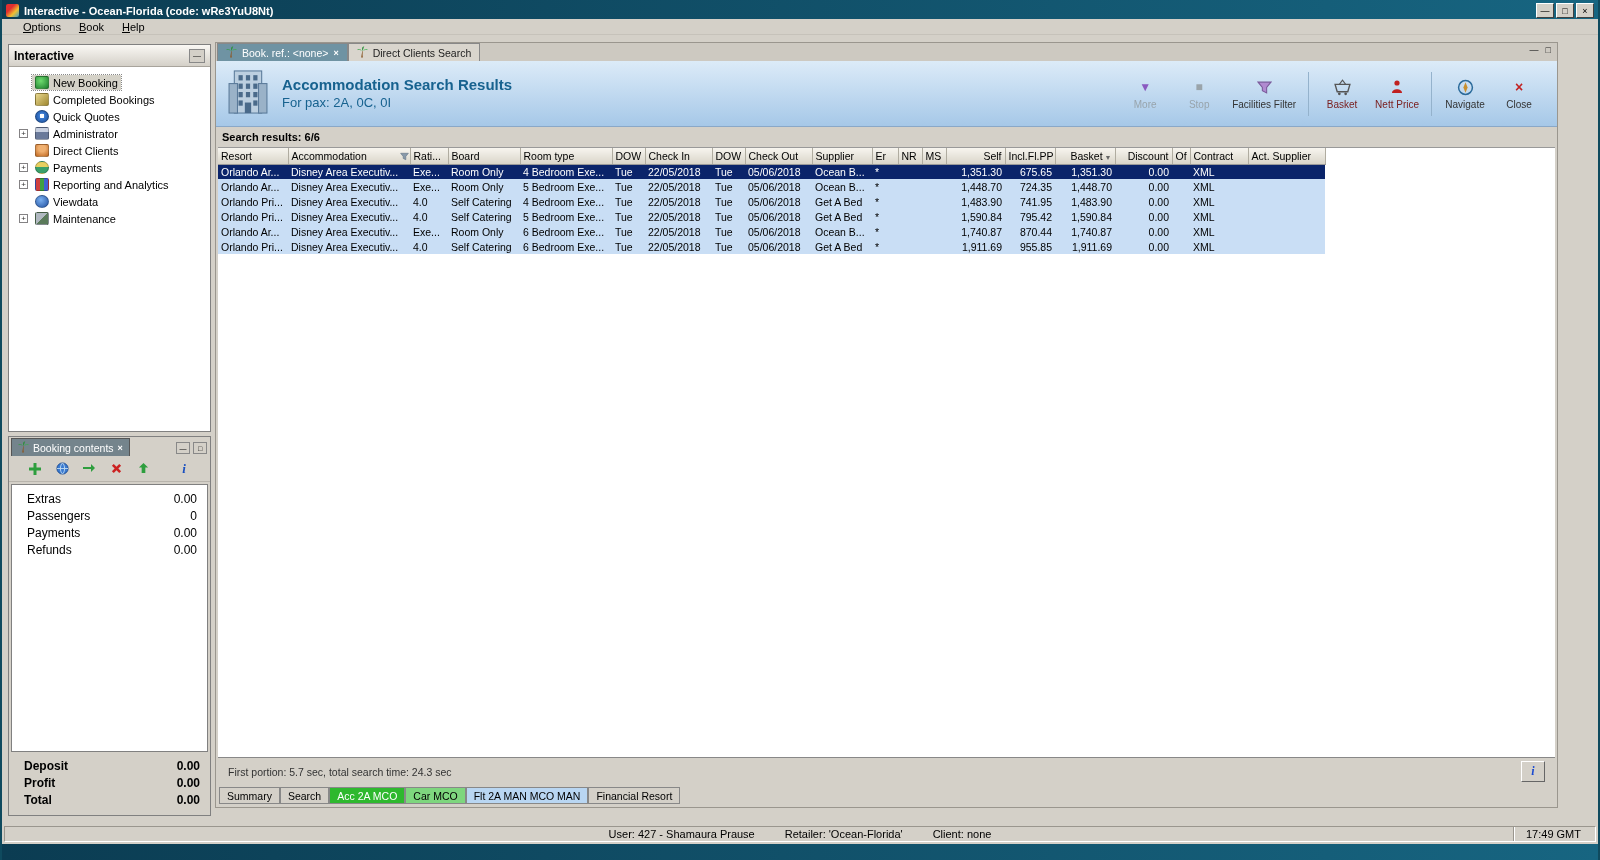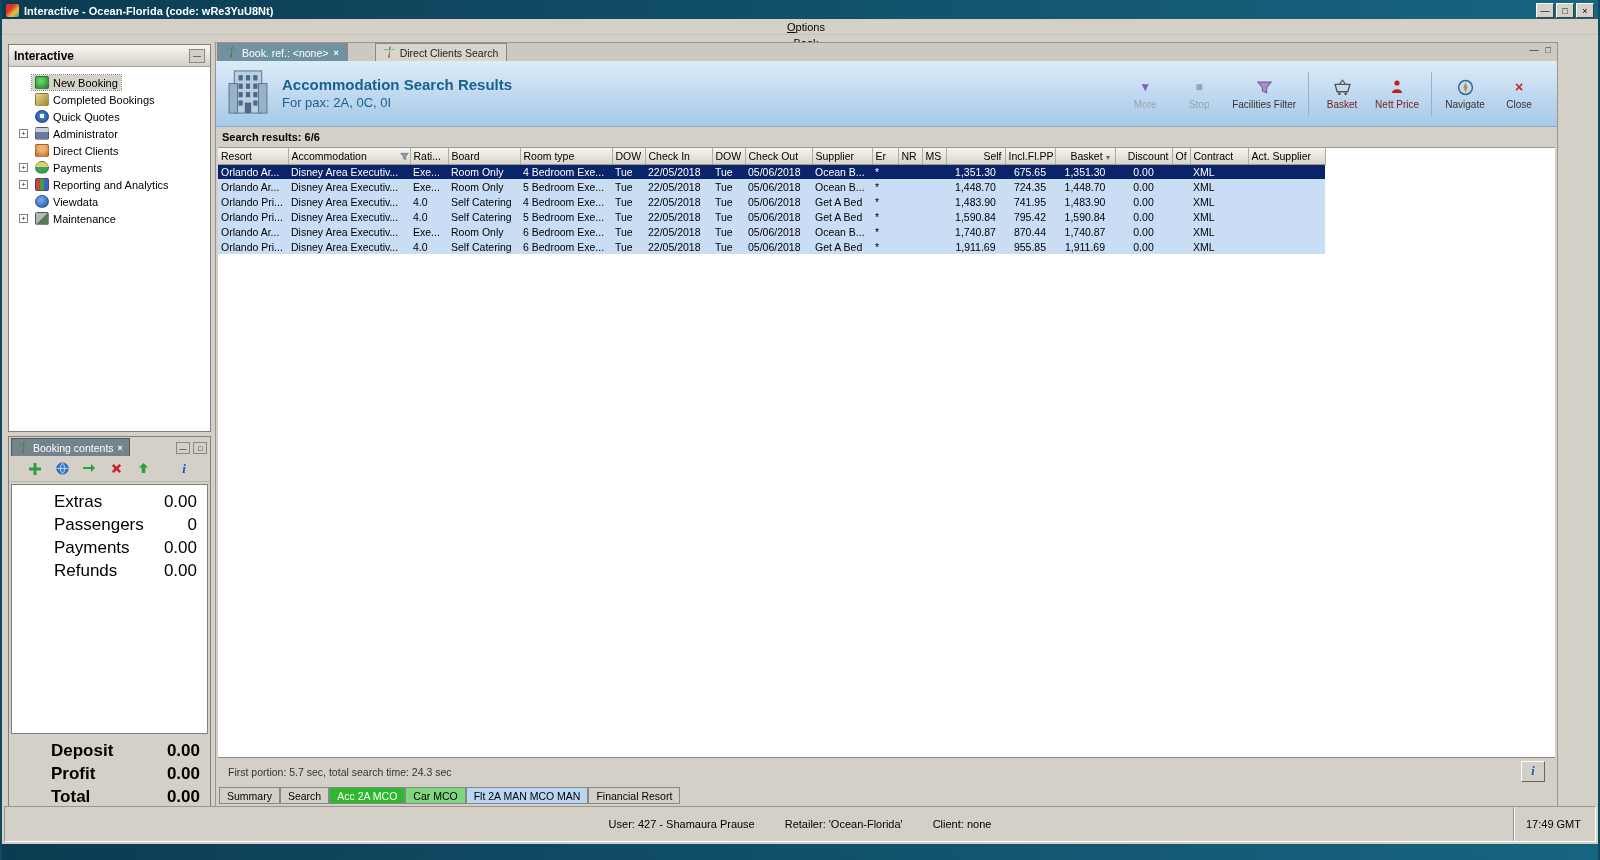--- a/index.html
+++ b/index.html
@@ -15,21 +15,21 @@
     display:flex;align-items:center;padding:0 4px;gap:5px;}
   .app-icon{width:13px;height:13px;border-radius:2px;flex:none;
     background:linear-gradient(135deg,#e03030 35%,#f0c030 65%,#3aa0d0);}
   .title-text{color:#fff;font-size:11px;font-weight:bold;white-space:nowrap;}
   .win-btns{margin-left:auto;display:flex;gap:2px;}
   .win-btn{width:18px;height:15px;background:#d4d0c8;border:1px solid;
     border-color:#fff #404040 #404040 #fff;font-size:9px;line-height:12px;
     text-align:center;padding:0;font-family:inherit;cursor:default;}
   
   .menubar{position:absolute;top:19px;left:0;right:0;height:16px;background:#d4d0c8;
-    display:flex;align-items:center;padding-left:12px;border-bottom:1px solid #c6c2ba;flex-direction:column;}
+    display:flex;align-items:center;padding-left:12px;border-bottom:1px solid #c6c2ba;}
   .menu-item{display:inline-block;padding:2px 9px;font-size:11px;cursor:default;}
   .menu-item::first-letter{text-decoration:underline;}
   
   .sidebar-panel{position:absolute;left:6px;top:44px;width:203px;height:388px;
     background:#fff;border:1px solid #808080;}
   .sidebar-header{height:22px;background:linear-gradient(to bottom,#faf8f4,#d4d0c8);
     border-bottom:1px solid #a8a49c;display:flex;align-items:center;padding:0 5px;}
   .sidebar-title{font-size:12px;font-weight:bold;}
   .panel-collapse-btn{margin-left:auto;width:16px;height:14px;font-size:8px;line-height:11px;
     background:#d4d0c8;border:1px solid #888;padding:0;}
@@ -60,34 +60,34 @@
   .mini-btns{margin-left:auto;display:flex;gap:3px;padding:2px 3px;}
   .mini-btn{width:14px;height:12px;background:#d4d0c8;border:1px solid #888;
     font-size:7px;line-height:9px;text-align:center;padding:0;}
   .booking-toolbar{height:26px;display:flex;align-items:center;justify-content:center;
     gap:11px;border-bottom:1px solid #b8b4ac;}
   .bc-tool{background:none;border:none;padding:0;width:16px;height:16px;display:flex;
     align-items:center;justify-content:center;cursor:default;}
   .bc-info{color:#1a50c0;font-weight:bold;font-style:italic;margin-left:14px;
     font-family:"Liberation Serif",serif;font-size:13px;}
   .booking-list{flex:1;background:#fff;border:1px solid #808080;margin:2px 2px 0 2px;padding-top:5px;overflow:hidden;}
-  .bc-row{display:flex;font-size:17px;padding:1.5px 10px 1.5px 15px;margin-left:27px;}
+  .bc-row{display:flex;font-size:12px;padding:1.5px 10px 1.5px 15px;}
   .bc-label{flex:1;}
   .bc-value{text-align:right;}
   .booking-totals{padding:5px 10px 7px 15px;}
   .booking-totals .bc-row{font-weight:bold;padding-left:0;padding-right:0;}
   
   .main-panel{position:absolute;left:213px;top:42px;width:1343px;height:766px;
     background:#d4d0c8;border:1px solid #9a968e;}
   .tabstrip{position:absolute;top:0;left:0;right:0;height:18px;display:flex;
     align-items:flex-end;background:#cdc9c1;padding-left:1px;}
   .main-tab{height:18px;display:flex;align-items:center;gap:5px;padding:0 8px;
     font-size:10.5px;border:1px solid #888;border-bottom:none;cursor:default;white-space:nowrap;}
   .main-tab.active{background:#6f93a3;color:#fff;}
-  .main-tab.inactive{background:#d9d5cd;color:#222;margin-left:27px;}
+  .main-tab.inactive{background:#d9d5cd;color:#222;}
   .tab-close{font-size:9px;font-weight:bold;}
   .pane-btns{position:absolute;right:6px;top:2px;display:flex;gap:7px;font-size:9px;color:#222;}
   .pane-btn{cursor:default;}
   .search-header{position:absolute;top:18px;left:0;right:0;height:66px;
     background:linear-gradient(to bottom,var(--header_gradient_top,#dcebf8),var(--header_gradient_bottom,#a6c8e8));
     border-bottom:1px solid #8aa8c8;display:flex;align-items:center;padding:0 12px;gap:14px;}
   .header-titles{line-height:1.25;}
   .hdr-title{font-size:15px;font-weight:bold;color:var(--header_title,#17628f);}
   .hdr-subtitle{font-size:13px;color:var(--header_title,#17628f);}
   .header-tools{margin-left:auto;display:flex;align-items:center;gap:2px;}
@@ -104,38 +104,38 @@
   .results-bar{position:absolute;top:84px;left:0;right:0;height:20px;display:flex;
     align-items:center;padding-left:6px;font-size:11px;font-weight:bold;}
   .table-wrap{position:absolute;top:104px;bottom:50px;left:2px;right:2px;background:#fff;
     border-top:1px solid #999;overflow:hidden;}
   table.results{border-collapse:collapse;table-layout:fixed;width:1107px;}
   table.results th{height:16px;background:linear-gradient(to bottom,#f7f5ef,#d9d5c9);
     border-right:1px solid #b0aca0;border-bottom:1px solid #999;font-size:10.5px;
     font-weight:normal;text-align:left;padding:0 3px;white-space:nowrap;overflow:hidden;position:relative;cursor:default;}
   table.results th.num{text-align:right;}
   table.results td{height:15px;font-size:10.5px;padding:0 3px;white-space:nowrap;overflow:hidden;cursor:default;}
-  table.results td.num{text-align:center;}
+  table.results td.num{text-align:right;}
   tr.r{background:var(--result_row,#c9def5);}
   tr.r.selected{background:var(--selection_row,#0a246a);color:#fff;}
   .th-funnel{position:absolute;right:1px;top:3px;}
   .th-sort{font-size:7px;color:#666;margin-left:2px;}
   .status-strip{position:absolute;left:2px;right:2px;bottom:22px;height:28px;background:#d4d0c8;
     border-top:1px solid #888;display:flex;align-items:center;padding:0 10px;font-size:10.5px;color:#333;}
   .info-button{margin-left:auto;width:24px;height:21px;background:#d4d0c8;border:1px solid;
     border-color:#fff #666 #666 #fff;color:#1a4ad0;font-weight:bold;font-style:italic;
     font-family:"Liberation Serif",serif;font-size:12px;padding:0;}
   .bottom-tabs{position:absolute;left:3px;bottom:3px;height:17px;display:flex;align-items:flex-start;margin-top:43px;}
   .btab{height:17px;padding:1px 7px 0 7px;font-size:10.5px;border:1px solid #888;
     background:#d4d0c8;display:flex;align-items:center;cursor:default;white-space:nowrap;}
   .btab.green{background:var(--tab_acc_green,#2eb82e);color:#fff;}
   .btab.green-light{background:var(--tab_car_green,#7ed67e);color:#000;}
   .btab.blue{background:var(--tab_flt_blue,#b9d6f2);color:#000;}
   
-  .statusbar{position:absolute;left:2px;right:2px;bottom:18px;height:36px;background:#d4d0c8;
+  .statusbar{position:absolute;left:2px;right:2px;bottom:18px;height:16px;background:#d4d0c8;
     border:1px solid;border-color:#9a968e #fff #fff #9a968e;display:flex;align-items:center;font-size:11px;}
   .status-center{margin:0 auto;display:flex;gap:30px;}
   .status-time{position:absolute;right:0;top:0;bottom:0;display:flex;align-items:center;
     padding:0 14px 0 12px;border-left:1px solid #9a968e;box-shadow:inset 1px 0 #fff;}
   .frame-bottom{position:absolute;bottom:0;left:0;right:0;height:16px;
     background:linear-gradient(to right,#0b3c52,#176581);}
 </style>
 </head>
 <body>
 

